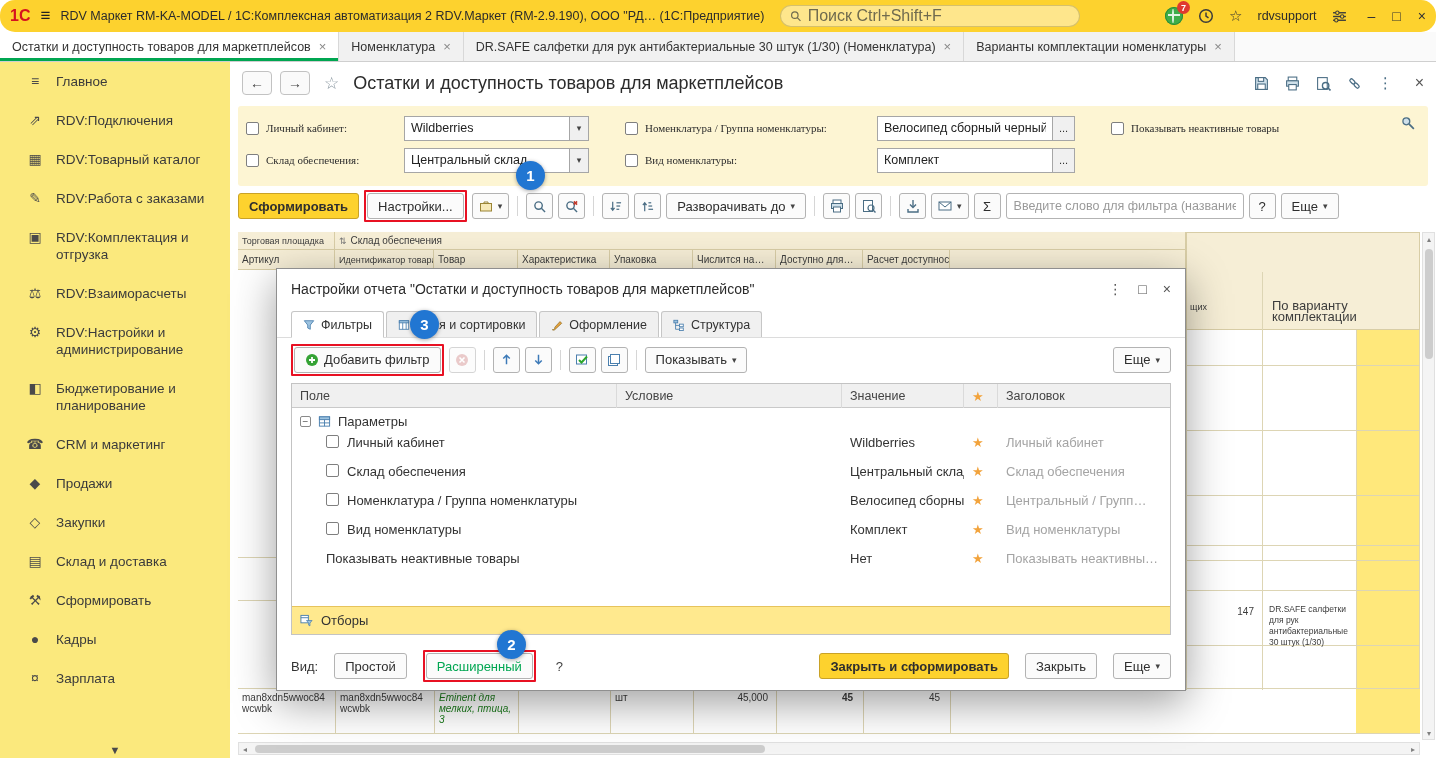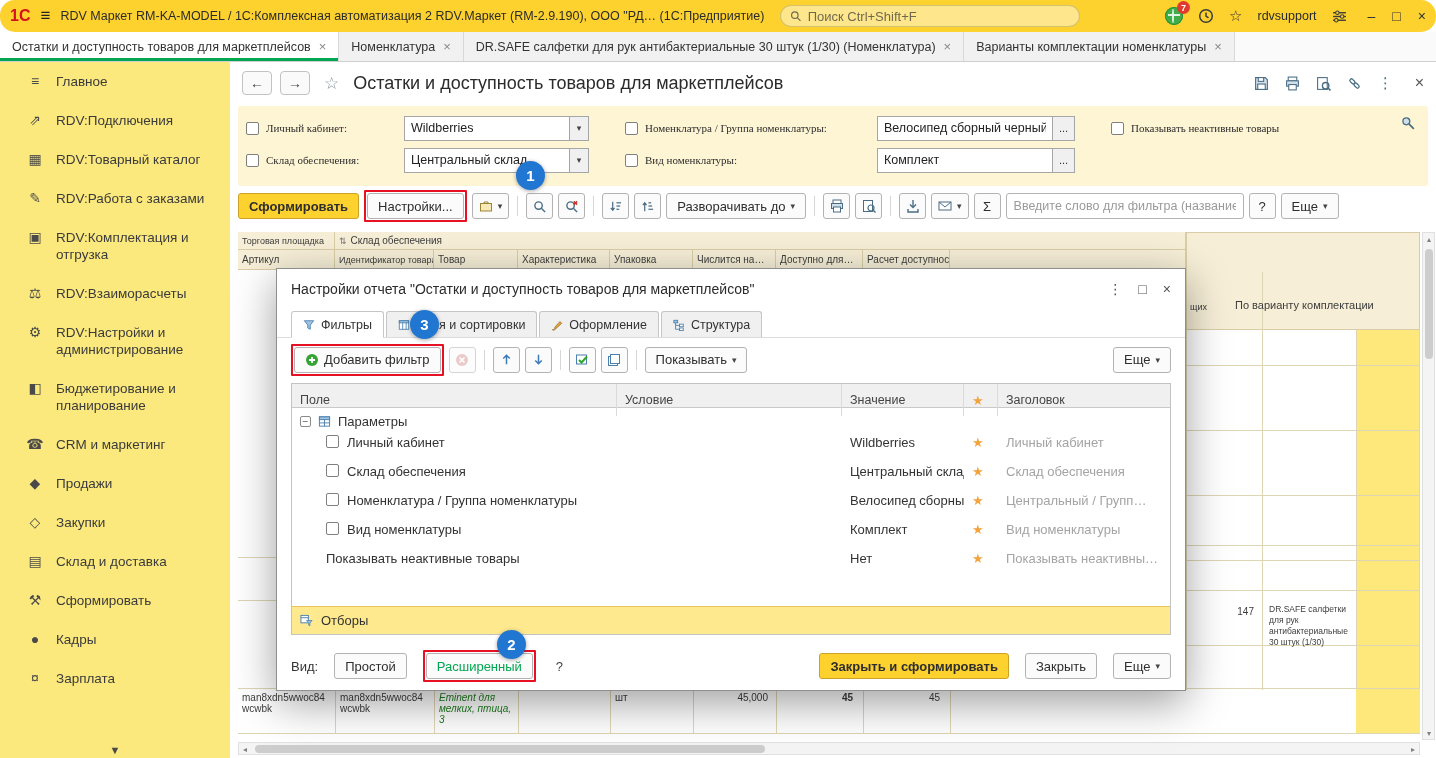--- a/index.html
+++ b/index.html
@@ -7,21 +7,21 @@
     font-family:"Liberation Sans",sans-serif; font-size:13px; color:#333; background:#fff; position:relative; }
 
   
   .titlebar { position:absolute; top:0; left:0; width:1436px; height:32px; background:#fdd22e;
     display:flex; align-items:center; padding:0 10px; gap:10px; z-index:5;border-radius:15px; }
   .logo { color:#d6121f; font-weight:bold; font-size:16px; }
   .hamburger { font-size:17px; color:#222; cursor:pointer; }
   .win-title { font-size:12.5px; color:#2b2b2b; white-space:nowrap; overflow:hidden; text-overflow:ellipsis; max-width:720px; }
   .gsearch { margin-left:6px; display:flex; align-items:center; gap:6px; width:300px; height:22px;
     background:rgba(255,255,255,.45); border:1px solid rgba(90,80,10,.25); border-radius:11px; padding:0 9px; }
-  .gsearch input { border:none; outline:none; background:transparent; width:100%; font-size:13px; color:#1d4ed8; }
+  .gsearch input { border:none; outline:none; background:transparent; width:100%; font-size:16px; color:#1d4ed8; }
   .gsearch input::placeholder { color:#6f6a4e; }
   .tb-right { margin-left:auto; display:flex; align-items:center; gap:15px; }
   .globe { position:relative; width:18px; height:18px; border-radius:50%; background:#3fae49;
     box-shadow:inset 0 0 0 1px #2c8c36; }
   .globe::after { content:""; position:absolute; left:3px; top:7px; right:3px; height:1.5px; background:#e4f4e2; }
   .globe::before { content:""; position:absolute; left:7px; top:2px; bottom:2px; width:1.5px; background:#e4f4e2; border-radius:50%; }
   .badge { position:absolute; top:-6px; right:-7px; min-width:13px; height:13px; background:#e03a2f; color:#fff;
     font-size:9px; font-weight:bold; border-radius:7px; display:flex; align-items:center; justify-content:center; padding:0 2px; }
   .tb-ic { font-size:15px; color:#333; cursor:pointer; }
   .username { font-size:12.5px; color:#2b2b2b; }
@@ -111,21 +111,21 @@
   .m-hic { font-size:14px; color:#555; cursor:pointer; }
   .m-tabs { display:flex; padding:0 14px; height:28px; align-items:flex-end; gap:2px; }
   .m-tab { display:flex; align-items:center; gap:6px; height:26px; padding:0 11px; font-size:12.5px;
     background:#f0f0f0; border:1px solid #c6c6c6; border-bottom:none; border-radius:3px 3px 0 0; cursor:pointer; color:#333; }
   .m-tab.active { background:#fff; position:relative; }
   .m-tab.active::after { content:""; position:absolute; left:0; right:0; bottom:-1px; height:2px; background:#fff; }
   .m-toolbar { height:44px; display:flex; align-items:center; gap:5px; padding:0 14px; border-top:1px solid #dcdcdc; }
   .m-table { margin:2px 14px 0; border:1px solid #c3c3c3; }
   .m-grid { display:grid; grid-template-columns:325px 225px 122px 34px auto; align-items:center; }
   .m-gh { background:#f0f0f0; border-bottom:1px solid #c9c9c9; height:24px; }
-  .m-gh > div { padding:16px 8px; font-size:12.5px; color:#444; border-right:1px solid #dadada; height:24px; display:flex; align-items:center; }
+  .m-gh > div { padding:8px 8px; font-size:12.5px; color:#444; border-right:1px solid #dadada; height:24px; display:flex; align-items:center; }
   .m-row { height:29px; }
   .m-row > div { padding:0 8px; height:29px; display:flex; align-items:flex-start; overflow:hidden; white-space:nowrap; }
   .m-field { gap:8px; }
   .indent { padding-left:34px !important; }
   .star { color:#f2a33c; font-size:13px; }
   .gray { color:#a4a4a4; }
   .grouprow { display:flex; align-items:center; gap:7px; height:27px; padding:0 8px; }
   .expander { width:11px; height:11px; border:1px solid #8a8a8a; border-radius:2px; font-size:10px; line-height:9px;
     text-align:center; color:#555; cursor:pointer; flex:0 0 11px; }
   .otbory { display:flex; align-items:center; gap:8px; height:28px; padding:0 8px; background:#ffe98e;
@@ -476,21 +476,21 @@
         <span>Доступно для…</span>
       </div>
     <div class="hcell" style="left:625px;top:18px;width:87px;height:20px">
         <span>Расчет доступности</span>
       </div>
     <div class="hcell" style="left:712px;top:18px;width:236px;height:20px"></div>
 
     <div class="rb" style="left:948px;top:0;width:234px;height:98px"></div>
     <div class="gridline" style="left:1024px;top:40px;width:1px;height:58px"></div>
     <div class="dcell" style="left:948px;top:68px;width:72px;font-size:9px"><span>щих</span></div>
-    <div class="dcell" style="left:993px;top:66px;width:150px;font-size:11px"><span>По варианту комплектации</span></div>
+    <div class="dcell" style="left:1030px;top:66px;width:150px;font-size:13px"><span>По варианту комплектации</span></div>
 
     <div class="ystrip" style="left:1118px;top:98px;width:64px;height:360px"></div>
     <div class="gridline" style="left:948px;top:98px;width:1px;height:360px"></div>
     <div class="gridline" style="left:1024px;top:98px;width:1px;height:360px"></div>
     <div class="gridline" style="left:1118px;top:98px;width:1px;height:360px"></div>
     <div class="gridline" style="left:1181px;top:98px;width:1px;height:360px"></div>
     <div class="gridline" style="left:948px;top:133px;width:234px;height:1px"></div>
     <div class="gridline" style="left:948px;top:198px;width:234px;height:1px"></div>
     <div class="gridline" style="left:948px;top:263px;width:234px;height:1px"></div>
     <div class="gridline" style="left:948px;top:313px;width:234px;height:1px"></div>

